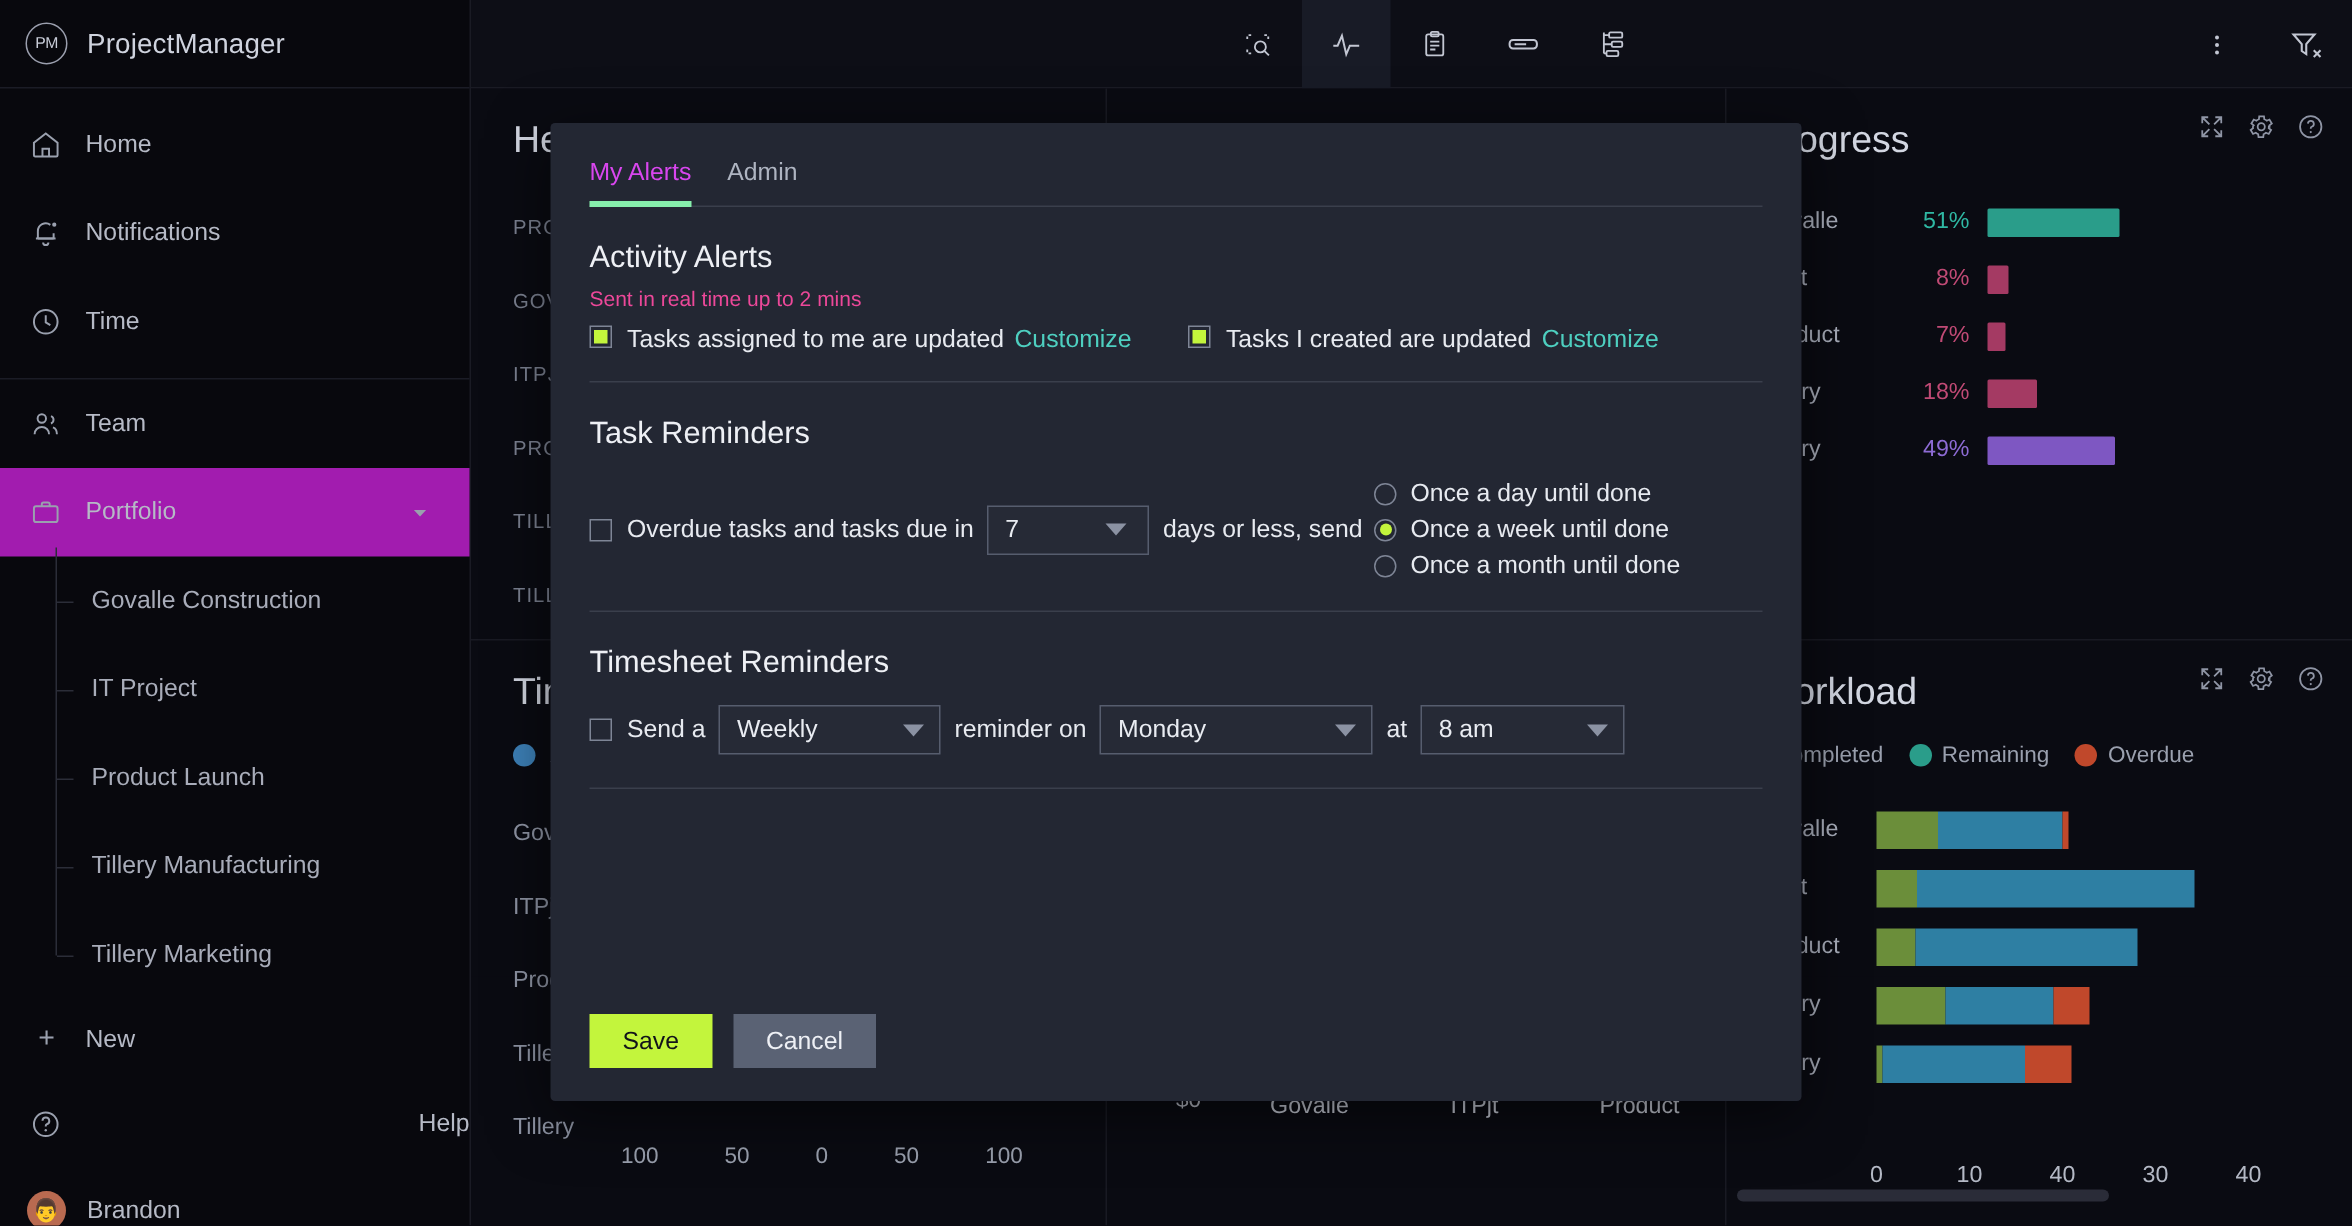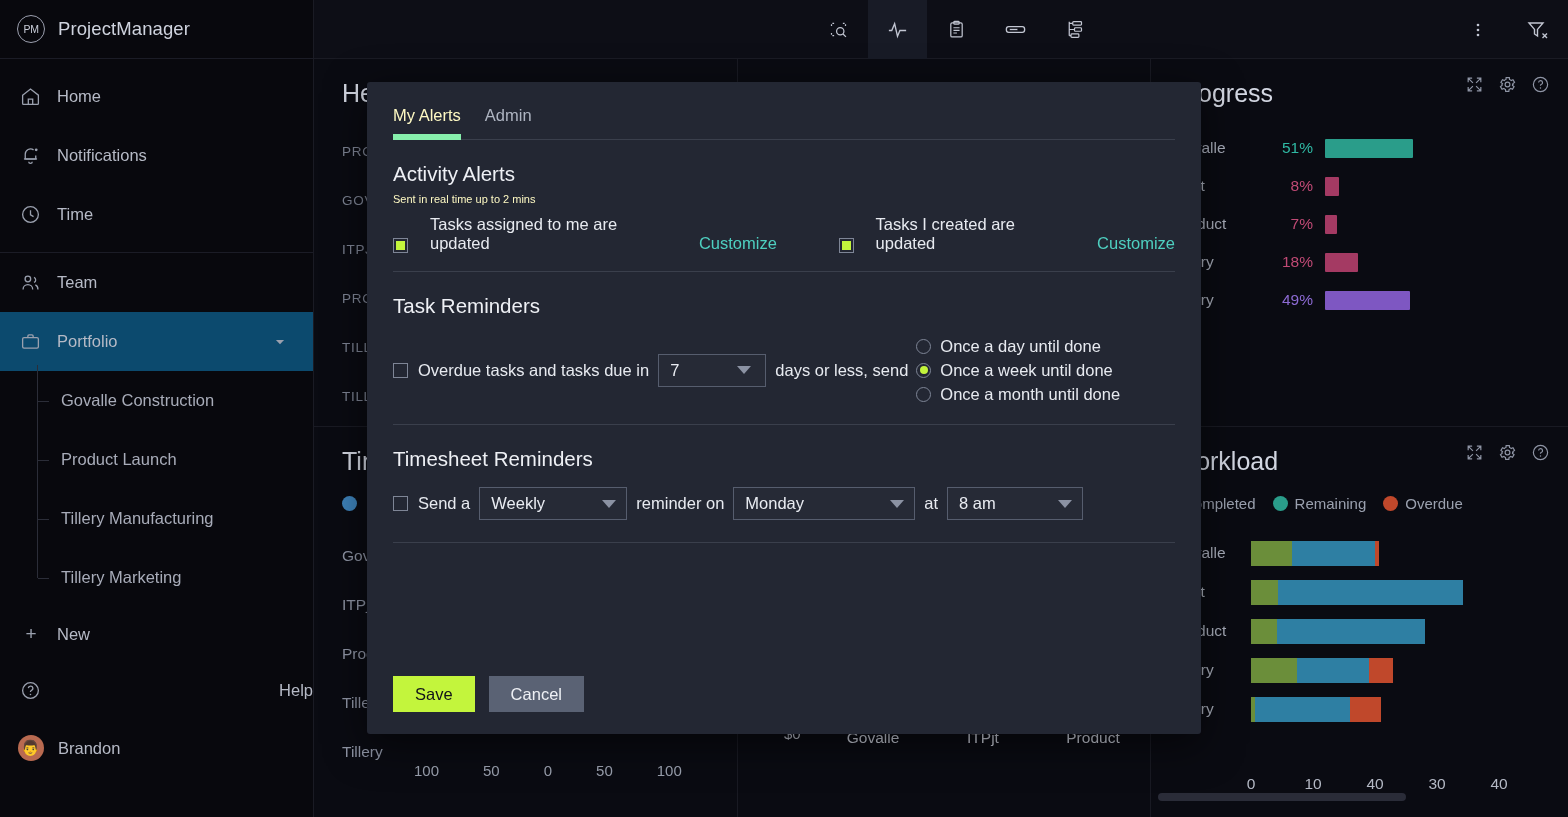--- a/index.html
+++ b/index.html
@@ -32,21 +32,21 @@
   .brand-name { color: #cfd3de; font-size: 18.5px; letter-spacing: 0.1px; }
 
   .nav-group { padding: 8px 0; }
   .nav-divider { height: 1px; background: #1b1c26; }
   .nav-item {
     height: 59px; display: flex; align-items: center; gap: 16px;
     padding-left: 20px; color: #b6bac6; font-size: 16.5px; cursor: pointer;
     position: relative;
   }
   .nav-item .ico { width: 21px; height: 21px; display:flex; align-items:center; justify-content:center; color:#9aa0ae; flex:0 0 21px; }
-  .nav-item.active { background: #0c4a6e; }
+  .nav-item.active { background: #a21caf; }
   .nav-item .chev { margin-left: auto; margin-right: 26px; color: #9aa0ae; }
 
   .subtree { position: relative; padding-left: 1px; }
   .subtree::before {
     content: ""; position: absolute; left: 37px; top: -6px; bottom: 29px;
     width: 1px; background: #2b2d38;
   }
   .sub-item {
     height: 59px; display: flex; align-items: center;
     padding-left: 60px; color: #a8acb9; font-size: 16.5px; cursor: pointer;
@@ -144,29 +144,29 @@
     padding: 24px 28px 0 26px; position: relative;
   }
   .modal-title { color: #f1f3f7; font-size: 24px; letter-spacing: .2px; }
   .modal-close {
     position: absolute; right: 22px; top: 26px;
     width: 26px; height: 26px; color: #d6dae3; cursor: pointer;
     display: flex; align-items: center; justify-content: center;
   }
   .tabs { display: flex; gap: 24px; margin: 24px 26px 0 26px; border-bottom: 1px solid #3a3f4c; }
   .tab { font-size: 16.5px; color: #aeb4c1; padding-bottom: 9px; cursor: pointer; }
-  .tab.active { color: #fef9c3; border-bottom: 6px solid #86efac; margin-bottom: -1px; }
+  .tab.active { color: #d946ef; border-bottom: 4px solid #86efac; margin-bottom: -1px; }
 
   .modal-body { padding: 0 26px; flex: 1; }
   .sec { padding: 22px 0 18px 0; border-bottom: 1px solid #3a3f4c; }
   .sec:last-of-type { border-bottom: 1px solid #3a3f4c; }
   .sec-title { color: #eef0f5; font-size: 20.5px; margin-bottom: 7px; }
-  .sec-sub { color: #fef9c3; font-size: 11px; margin-bottom: 10px; }
-
-  .cbrow { display: flex; align-items: flex-end; gap: 12px; }
+  .sec-sub { color: #ec4899; font-size: 14px; margin-bottom: 10px; }
+
+  .cbrow { display: flex; align-items: flex-start; gap: 0; }
   .cb {
     width: 15px; height: 15px; border: 1.5px solid #7e8596; background: #232733;
     display: inline-flex; align-items: center; justify-content: center;
     flex: 0 0 15px; cursor: pointer; margin-right: 10px;
   }
   .cb.checked::after { content: ""; width: 9px; height: 9px; background: #c3f53c; display:block; }
   .cbtext { color: #e7eaf0; font-size: 16.5px; }
   .link { color: #4ecfc0; font-size: 16.5px; cursor: pointer; margin-left: 7px; }
 
   .inline { display: flex; align-items: center; flex-wrap: wrap; }
@@ -269,20 +269,23 @@
       <span class="chev">
         <svg width="14" height="14" viewBox="0 0 24 24" fill="currentColor">
             <path d="M5 8.5h14L12 16z"></path>
           </svg>
       </span>
     </div>
 
     <div class="subtree">
       <div class="sub-item">
           <span>Govalle Construction</span>
+        </div>
+      <div class="sub-item">
+          <span>IT Project</span>
         </div>
       <div class="sub-item">
           <span>Product Launch</span>
         </div>
       <div class="sub-item">
           <span>Tillery Manufacturing</span>
         </div>
       <div class="sub-item">
           <span>Tillery Marketing</span>
         </div>

